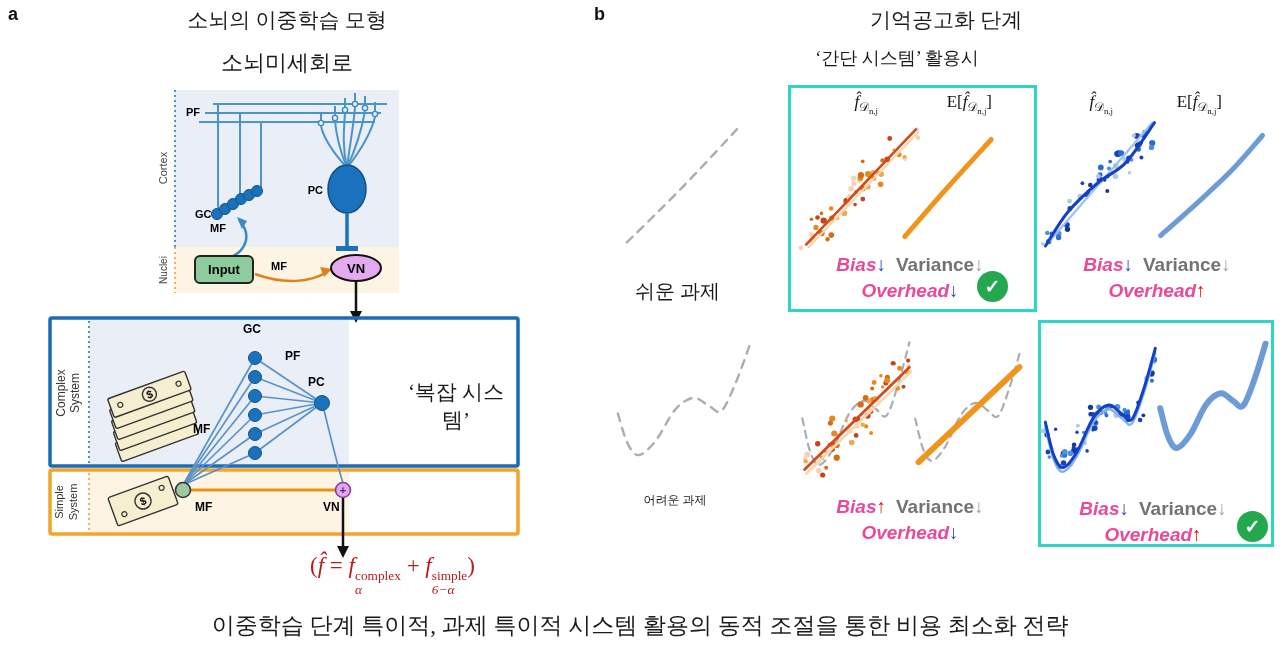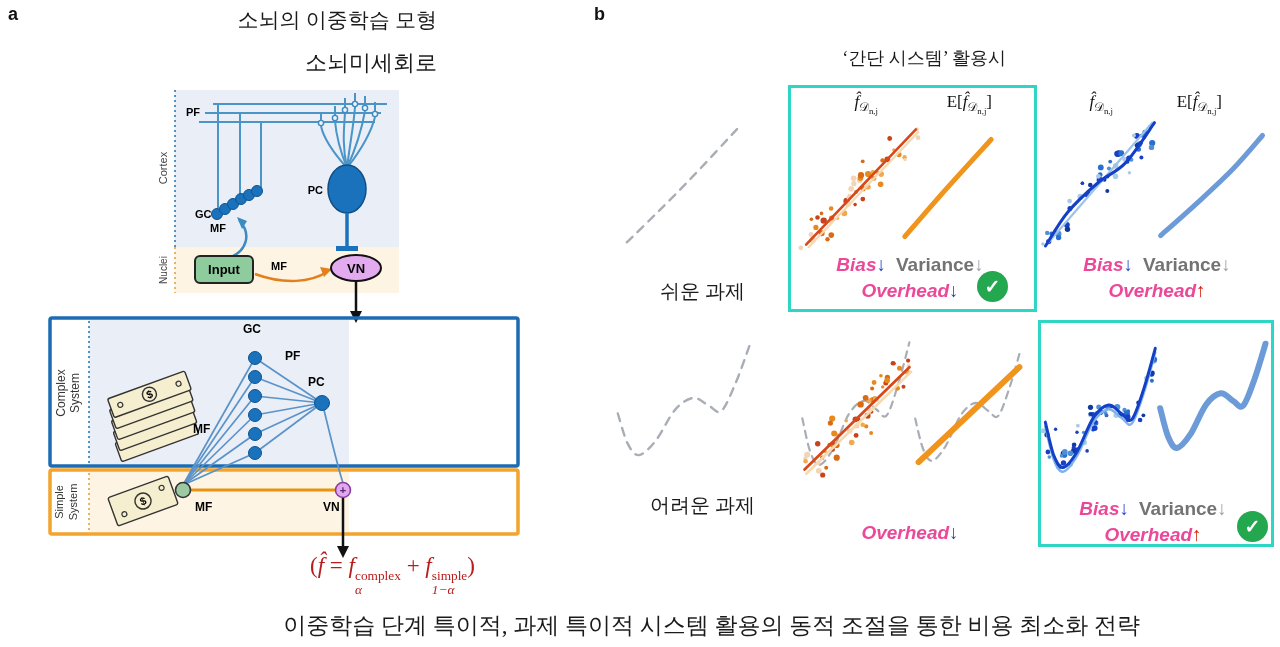--- a/index.html
+++ b/index.html
@@ -1,20 +1,20 @@
 <!DOCTYPE html>
 <html><head>
 <meta charset="utf-8">
 <style>
   html,body{margin:0;padding:0;background:#fff;}
   #stage{position:relative;width:1280px;height:647px;background:#fff;overflow:hidden;
          font-family:"Liberation Sans",sans-serif;color:#111;}
   .abs{position:absolute;}
   .panel-label{font-weight:bold;font-size:18px;color:#111;}
-  .ktitle{font-family:"Liberation Serif","DejaVu Serif",serif;text-align:right;color:#1a1a1a;}
+  .ktitle{font-family:"Liberation Serif","DejaVu Serif",serif;text-align:center;color:#1a1a1a;}
   .mlabel{font-family:"Liberation Serif","DejaVu Serif",serif;font-size:17px;text-align:right;color:#111;}
   .mlabel i{font-style:italic;}
   .mlabel sub{font-size:0.72em;}
   .statline{font-size:19px;font-weight:600;text-align:center;white-space:nowrap;}
   .w-black{color:#ec4899;font-style:italic;}
   .w-gray{color:#737373;}
   .c-blue{color:#2243cb;}
   .c-red{color:#d42313;}
   .c-gray{color:#9aa0a8;}
   .gap{display:inline-block;width:10px;}
@@ -176,35 +176,37 @@
     <line x1="146" y1="177" x2="290" y2="177" stroke="#e8920e" stroke-width="3"></line>
     <circle cx="138" cy="177" r="7.5" fill="#9cc9a2" stroke="#333" stroke-width="1.6"></circle>
     <circle cx="298" cy="177" r="7.5" fill="#dfa8ee" stroke="#8a3da0" stroke-width="1.6"></circle>
     <text class="svgtxt" x="298" y="181" text-anchor="middle" font-size="11" font-weight="bold" fill="#5a2472">+</text>
     <text class="svgtxt" x="150" y="198" font-size="12" font-weight="bold">MF</text>
     <text class="svgtxt" x="278" y="198" font-size="12" font-weight="bold">VN</text>
     <line x1="298" y1="185" x2="298" y2="236" stroke="#111" stroke-width="2.5"></line>
     <polygon points="298,245 292,233 304,233" fill="#111"></polygon>
   </svg>
 
+  <div class="abs ktitle" style="left:395px;top:378px;width:122px;font-size:21px;">‘복잡 시스템’</div>
 
   <div class="abs formula" style="left:245px;top:553px;width:295px;">
     <span>(</span><i>f̂</i>
     <span>=</span>
     <i>f</i><span class="ss">
         <span class="sup">complex</span>
         <span class="sub">α</span>
       </span>
     <span>+</span>
     <i>f</i><span class="ss">
         <span class="sup">simple</span>
-        <span class="sub">1−α</span>
+        <span class="sub">6−α</span>
       </span><span>)</span>
   </div>
 
+  <div class="abs ktitle" style="left:796px;top:6px;width:300px;font-size:21px;">기억공고화 단계</div>
   <div class="abs ktitle" style="left:788px;top:46px;width:218px;font-size:18px;">‘간단 시스템’ 활용시</div>
 
   <div class="abs tealbox" style="left:788px;top:85px;width:243px;height:221px;"></div>
   <div class="abs tealbox" style="left:1038px;top:320px;width:230px;height:221px;"></div>
 
   <div class="abs mlabel" style="left:808px;top:92px;width:70px;">
     <i>f̂</i><sub><span>𝒟</span><sub>n,j</sub></sub>
   </div>
   <div class="abs mlabel" style="left:908px;top:92px;width:84px;">
     <span>E[</span><i>f̂</i><sub><span>𝒟</span><sub>n,j</sub></sub><span>]</span>
@@ -455,37 +457,40 @@
       <circle cx="84.4" cy="76.4" r="1.9" fill="#1a3fc4"></circle>
       <circle cx="34.0" cy="88.2" r="1.7" fill="#1a3fc4"></circle>
       <path d="M2.3,82.4C3.7,87.8 7.6,107.4 10.5,115.0C13.5,122.6 16.0,128.3 19.9,127.8C23.8,127.3 28.9,120.5 33.9,112.2C39.0,103.9 45.0,85.9 50.3,78.1C55.6,70.3 60.8,66.0 65.5,65.3C70.2,64.6 74.5,71.5 78.4,73.8C82.3,76.2 85.2,83.5 88.9,79.5C92.6,75.5 96.7,61.5 100.6,49.7C104.5,37.9 110.4,15.4 112.3,8.5" fill="none" stroke="#7fb3e8" stroke-width="2.4" stroke-linecap="round"></path>
       <path d="M2.3,78.1C3.7,83.5 7.6,103.2 10.5,110.8C13.5,118.3 16.0,124.0 19.9,123.5C23.8,123.1 28.9,116.2 33.9,107.9C39.0,99.6 45.0,81.7 50.3,73.8C55.6,66.0 60.8,61.8 65.5,61.1C70.2,60.4 74.5,67.2 78.4,69.6C82.3,71.9 85.2,79.3 88.9,75.3C92.6,71.2 96.7,57.3 100.6,45.4C104.5,33.6 110.4,11.1 112.3,4.3" fill="none" stroke="#1440c8" stroke-width="3" stroke-linecap="round"></path>
     </svg>
   <svg class="abs plot" style="left:1158px;top:340px;" width="112" height="124">
       <path d="M2.2,68.2C3.5,73.0 7.3,90.1 10.1,96.7C12.9,103.3 15.3,108.3 19.0,107.9C22.8,107.5 27.6,101.5 32.5,94.2C37.3,87.0 43.1,71.3 48.2,64.5C53.2,57.7 58.2,53.9 62.7,53.3C67.2,52.7 71.3,58.7 75.0,60.8C78.8,62.8 81.6,69.2 85.1,65.7C88.7,62.2 92.6,50.0 96.3,39.7C100.1,29.3 105.7,9.7 107.5,3.7" fill="none" stroke="#6d9bd8" stroke-width="6" stroke-linecap="round"></path>
     </svg>
 
   <div class="abs ktitle" style="left:610px;top:278px;width:135px;font-size:20px;">쉬운 과제</div>
-  <div class="abs ktitle" style="left:595px;top:492px;width:160px;font-size:20px;">어려운 과제</div>
+  <div class="abs ktitle" style="left:595px;top:492px;width:160px;font-size:12px;">어려운 과제</div>
 
   <div class="abs statline" style="left:790px;top:254px;width:240px;">
     <span class="w-black">Bias</span><span class="c-blue">↓</span><span class="gap"></span><span class="w-gray">Variance</span><span class="c-gray">↓</span>
   </div>
   <div class="abs statline" style="left:790px;top:280px;width:240px;">
     <span class="w-black">Overhead</span><span class="c-blue">↓</span>
   </div>
   <div class="abs check" style="left:977px;top:271px;width:31px;height:31px;">✓</div>
 
   <div class="abs statline" style="left:1042px;top:254px;width:230px;">
     <span class="w-black">Bias</span><span class="c-blue">↓</span><span class="gap"></span><span class="w-gray">Variance</span><span class="c-gray">↓</span>
   </div>
   <div class="abs statline" style="left:1042px;top:280px;width:230px;">
     <span class="w-black">Overhead</span><span class="c-red">↑</span>
   </div>
 
+  <div class="abs statline" style="left:790px;top:496px;width:240px;">
+    <span class="w-black">Bias</span><span class="c-red">↑</span><span class="gap"></span><span class="w-gray">Variance</span><span class="c-gray">↓</span>
+  </div>
   <div class="abs statline" style="left:790px;top:522px;width:240px;">
     <span class="w-black">Overhead</span><span class="c-blue">↓</span>
   </div>
 
   <div class="abs statline" style="left:1040px;top:498px;width:226px;">
     <span class="w-black">Bias</span><span class="c-blue">↓</span><span class="gap"></span><span class="w-gray">Variance</span><span class="c-gray">↓</span>
   </div>
   <div class="abs statline" style="left:1040px;top:524px;width:226px;">
     <span class="w-black">Overhead</span><span class="c-red">↑</span>
   </div>

